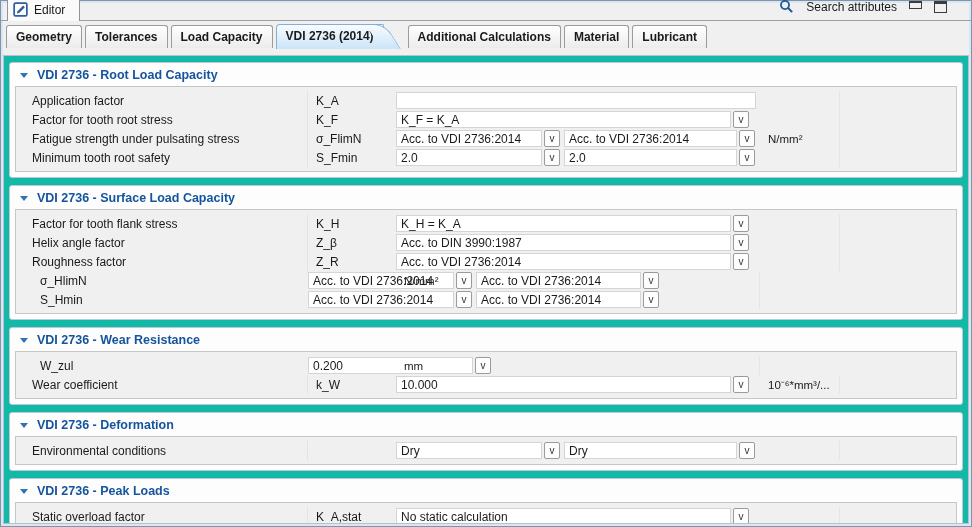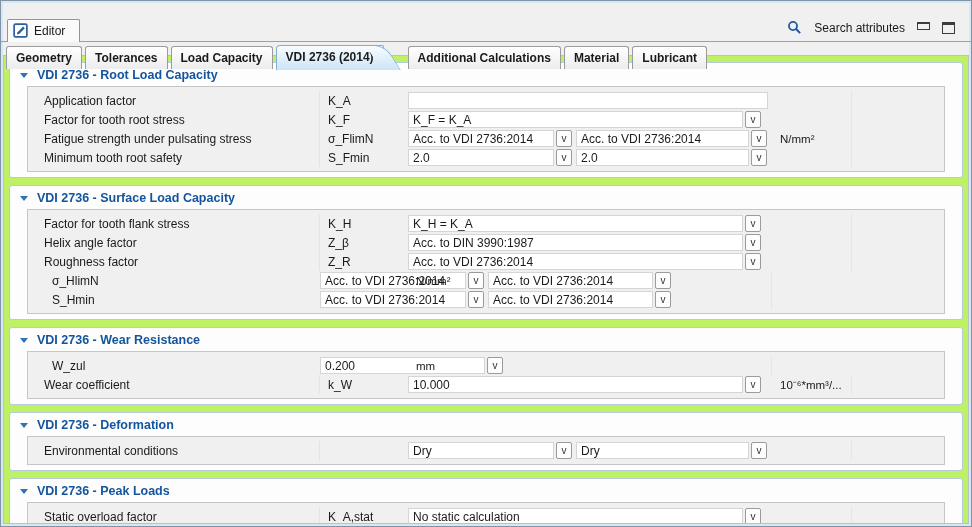--- a/index.html
+++ b/index.html
@@ -12,23 +12,23 @@
   }
   .window {
     width: 972px; height: 527px;
     border: 1px solid #7f94a6;
     background: #f0f0f0;
     position: relative;
     box-shadow: inset 0 0 0 2px #d9e7f4;
   }
   
   .titlebar {
-    height: 41px;
+    height: 20px;
     display: flex; align-items: flex-end;
-    padding: 0 16px 0 6px;
+    padding: 0 24px 0 6px;
     border-bottom: 1px solid #9aa0a6;
     position: relative; z-index: 6;
   }
   .editor-tab {
     display: flex; align-items: center; gap: 6px;
     background: #fafafa;
     border: 1px solid #8f959b; border-bottom: none;
     border-radius: 2px 2px 0 0;
     padding: 3px 14px 4px 5px;
     margin-bottom: -1px;
@@ -80,40 +80,40 @@
     width: 19px; height: 100%;
     background: linear-gradient(#f8fcff, #cce4f7);
     border-top: 1px solid #7fb0dc; border-right: 1px solid #7fb0dc;
     border-top-right-radius: 11px;
     transform: skewX(32deg);
     transform-origin: 0 100%;
   }
   
   .content {
     position: absolute; top: 54px; left: 2px; right: 2px; bottom: 2px;
-    background: #bef264;
+    background: #14b8a6;
     border: 1px solid #b6c2cc;
     padding: 6px 5px;
     overflow: hidden;
   }
   .section {
     border: 1px solid #b7c9da;
     border-radius: 3px;
     background: #fdfdfe;
     margin-bottom: 7px;
   }
   .sec-header { display: flex; align-items: center; gap: 9px; padding: 5px 10px 4px; cursor: pointer; }
   .tri {
     width: 0; height: 0;
     border-left: 4.5px solid transparent; border-right: 4.5px solid transparent;
     border-top: 5.5px solid #2e74b5;
   }
   .sec-title { color: #14549c; font-weight: bold; font-size: 12.5px; }
   .sec-body {
-    margin: 0 17px 5px;
+    margin: 0 5px 5px;
     border: 1px solid #c6c6c6;
     background: #f0f0f0;
     padding: 4px 0;
   }
   .row {
     display: grid;
     grid-template-columns: 276px 88px 364px 80px auto;
     align-items: center;
     height: 19px;
     padding-left: 16px;

